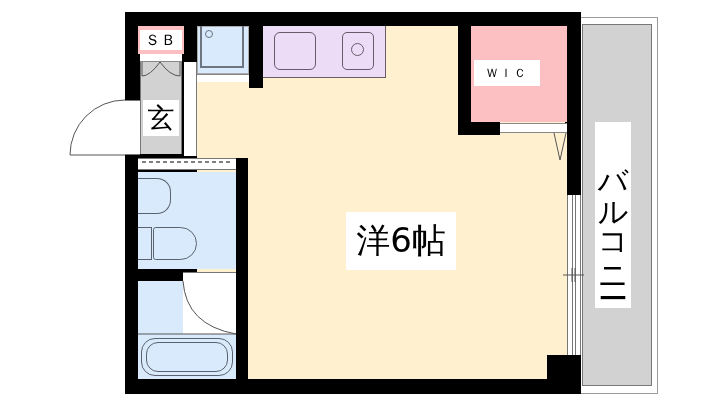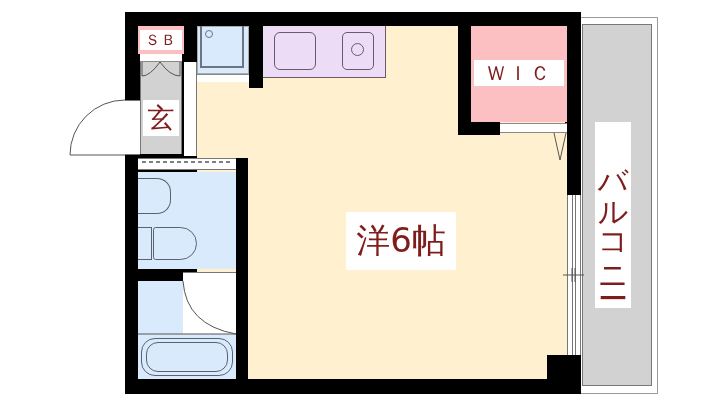--- a/index.html
+++ b/index.html
@@ -1,19 +1,19 @@
 <!DOCTYPE html>
 <html><head>
   <meta charset="utf-8">
   <style>
     html, body { margin: 0; padding: 0; background: #ffffff; }
     body { width: 720px; height: 405px; position: relative; overflow: hidden; font-family: "DejaVu Sans", sans-serif; }
     .abs { position: absolute; box-sizing: border-box; }
     .wall { background: #000; }
-    .label-box { background: #fff; display: flex; align-items: center; justify-content: center; color: #7f1d1d; }
+    .label-box { background: #fff; display: flex; align-items: center; justify-content: center; color: #000000; }
     svg.fix { position: absolute; left: 0; top: 0; }
   </style>
 </head>
 <body>
 
 <div class="abs" style="left:578px;top:17px;width:80px;height:377px;border:1px solid #9a9a9a;background:#fff;"></div>
 <div class="abs" style="left:582px;top:24px;width:70px;height:362px;background:#d2d2d2;border:1px solid #777;"></div>
 
 <div class="abs wall" style="left:125px;top:12px;width:456px;height:382px;"></div>
 
@@ -54,21 +54,21 @@
 <div class="abs" style="left:138px;top:334px;width:98px;height:45px;background:#daeafd;"></div>
 <div class="abs" style="left:141px;top:338px;width:92px;height:38px;border:1.5px solid #5a6270;border-radius:14px;"></div>
 <div class="abs" style="left:146px;top:342px;width:82px;height:30px;border:1.5px solid #5a6270;border-radius:12px;"></div>
 
 <div class="abs wall" style="left:236px;top:158px;width:12px;height:235px;"></div>
 
 <div class="abs" style="left:471px;top:26px;width:96px;height:96px;background:#fcc0c2;"></div>
 <div class="abs wall" style="left:458px;top:12px;width:13px;height:123px;"></div>
 <div class="abs wall" style="left:458px;top:122px;width:42px;height:13px;"></div>
 <div class="abs" style="left:500px;top:123px;width:67px;height:10px;background:#fff;border-top:1px solid #888;border-bottom:1px solid #888;"></div>
-<div class="abs label-box" style="left:474px;top:60px;width:90px;height:26px;font-size:20px;letter-spacing:2px;">ＷＩＣ</div>
+<div class="abs label-box" style="left:474px;top:60px;width:66px;height:26px;font-size:12px;letter-spacing:2px;">ＷＩＣ</div>
 
 <div class="abs" style="left:567px;top:195px;width:14px;height:160px;background:#fff;border-left:1px solid #777;border-right:1px solid #777;"></div>
 <div class="abs" style="left:572px;top:195px;width:4px;height:160px;border-left:1px solid #777;border-right:1px solid #777;"></div>
 <div class="abs wall" style="left:547px;top:355px;width:34px;height:39px;"></div>
 
 <svg class="fix" width="720" height="405">
   <path d="M125 100 A 55 55 0 0 0 70 155 L 125 155" fill="none" stroke="#555" stroke-width="1"></path>
   <path d="M142 62 L142 76 Q 150 76 160 62 Q 170 76 180 76 L180 62" fill="none" stroke="#555" stroke-width="1"></path>
   <line x1="142" y1="162" x2="232" y2="162" stroke="#555" stroke-width="1.5" stroke-dasharray="4,3"></line>
   <path d="M183 281 Q 186 325 236 334" fill="none" stroke="#555" stroke-width="1"></path>

